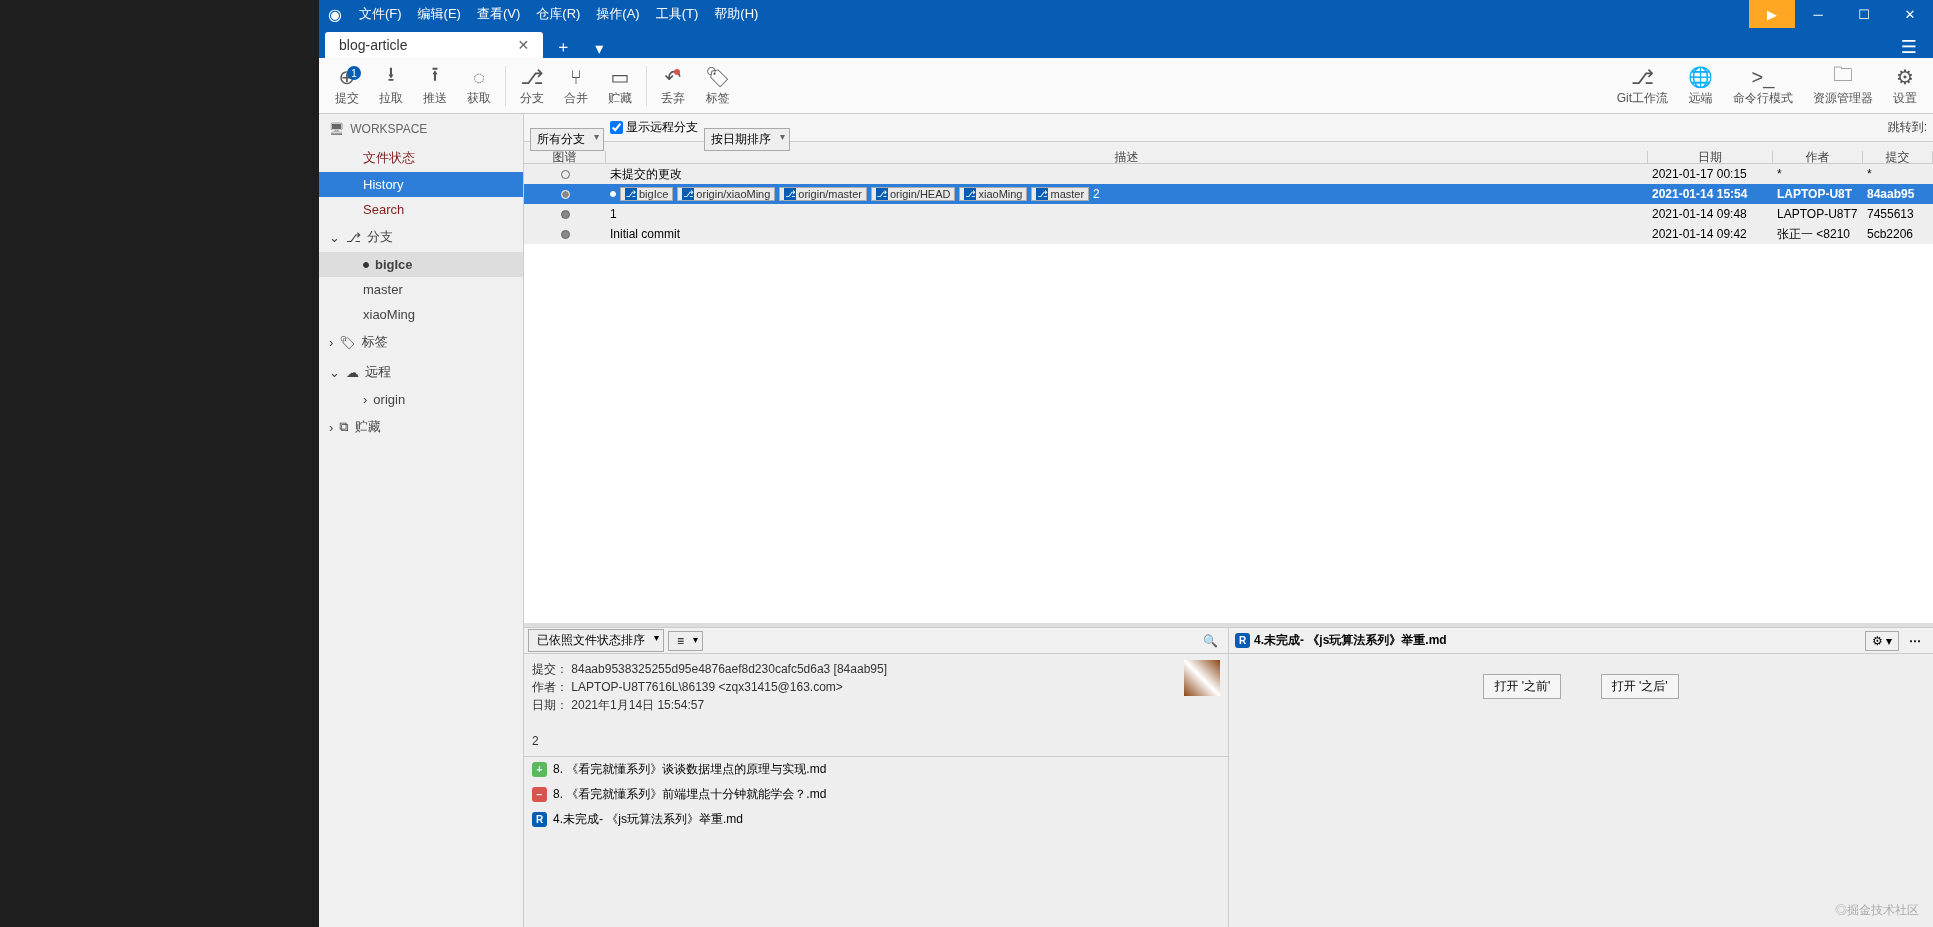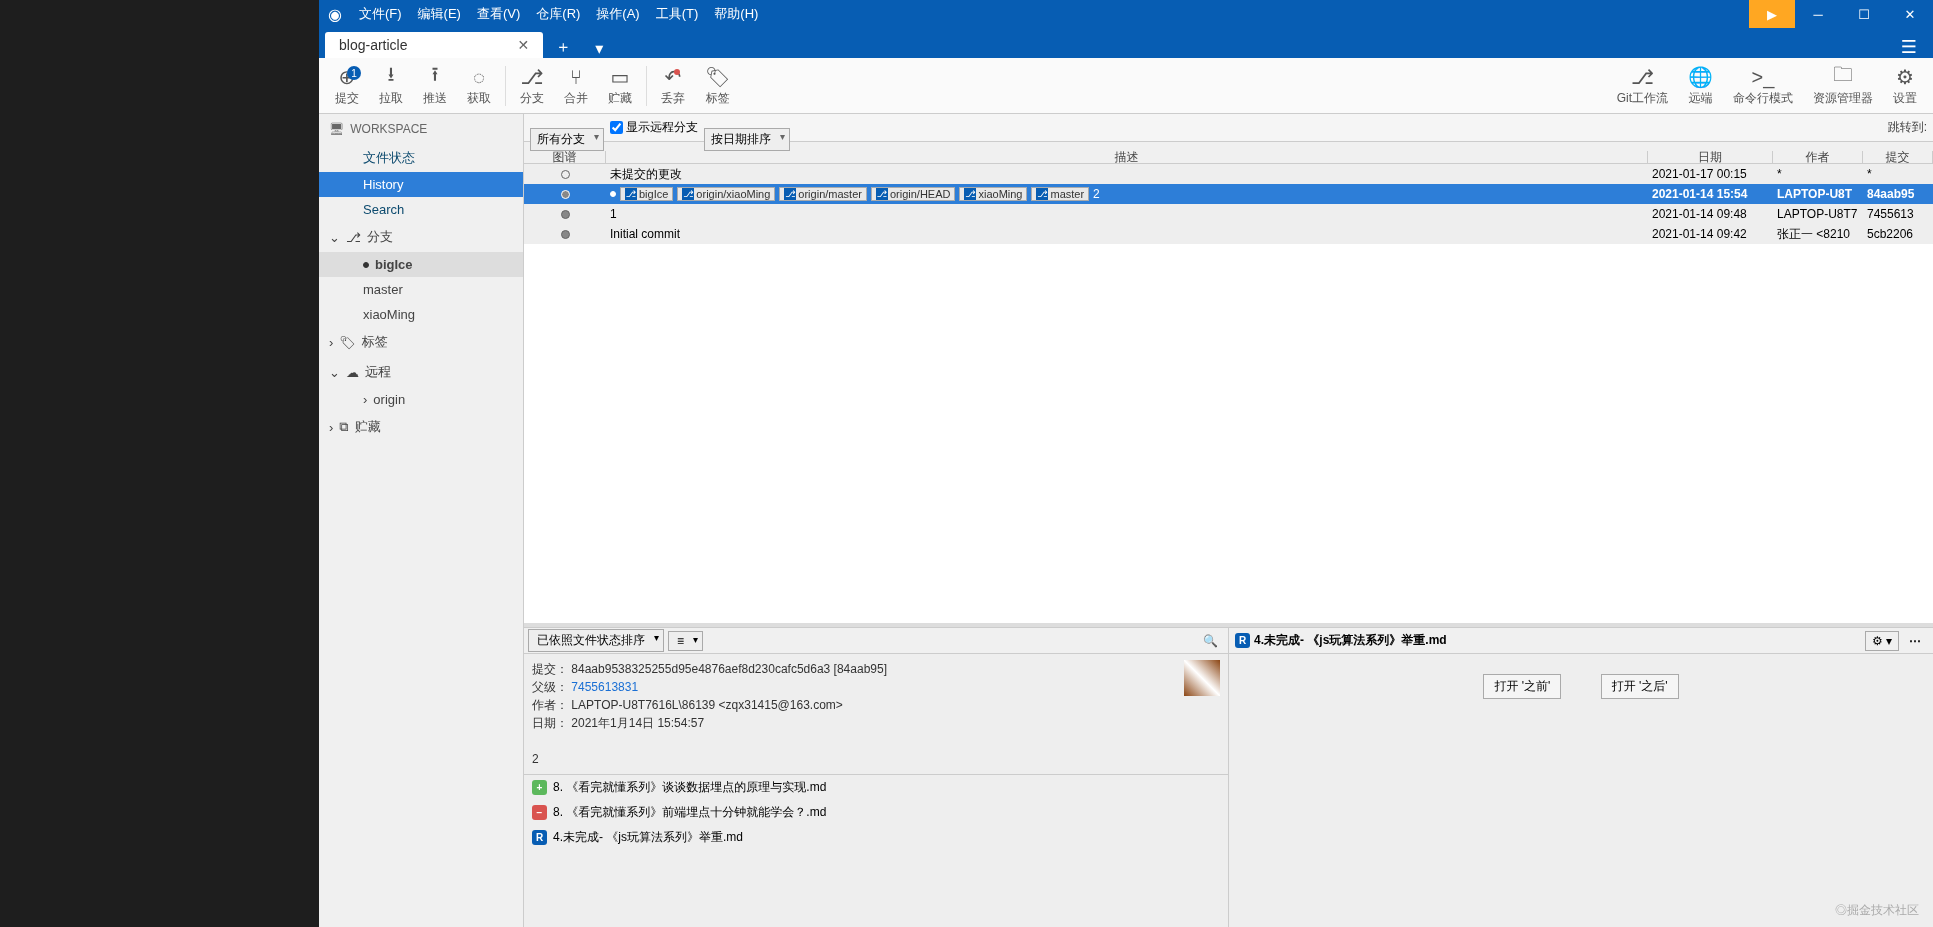--- a/index.html
+++ b/index.html
@@ -25,21 +25,21 @@
 .tool .ico { font-size: 20px; color: #555; height: 26px; display: flex; align-items: center; }
 .tool .badge { position: absolute; top: 2px; right: 8px; background: #075db3; color: #fff; border-radius: 50%; width: 14px; height: 14px; font-size: 10px; display: flex; align-items: center; justify-content: center; }
 .tool .reddot { position: absolute; top: 5px; right: 15px; width: 6px; height: 6px; background: #d9534f; border-radius: 50%; }
 .tsep { width: 1px; height: 40px; background: #ddd; margin: 0 4px; }
 .tspacer { flex: 1; }
 
 .body { flex: 1; display: flex; min-height: 0; }
 
 .left { width: 205px; background: #f0f0f0; border-right: 1px solid #ccc; display: flex; flex-direction: column; font-size: 13px; }
 .left .sect-h { padding: 8px 10px; color: #666; display: flex; align-items: center; gap: 6px; text-transform: uppercase; font-size: 12px; }
-.left .item { padding: 5px 10px 5px 44px; color: #0c4a6e; cursor: pointer; }
+.left .item { padding: 5px 10px 5px 44px; color: #7f1d1d; cursor: pointer; }
 .left .item.sel { background: #2d7ed8; color: #fff; }
 .left .grp { padding: 6px 10px; color: #444; display: flex; align-items: center; gap: 6px; cursor: pointer; }
 .left .branch-item { padding: 5px 10px 5px 44px; color: #444; cursor: pointer; display: flex; align-items: center; gap: 6px; }
 .left .branch-item.sel { background: #ddd; font-weight: bold; }
 .left .bullet { width: 6px; height: 6px; border-radius: 50%; border: 1.5px solid #666; display: inline-block; }
 .left .branch-item.sel .bullet { background: #333; border-color: #333; }
 
 .main { flex: 1; display: flex; flex-direction: column; min-width: 0; }
 .filterbar { height: 28px; background: #f5f5f5; border-bottom: 1px solid #ccc; display: flex; align-items: center; padding: 0 6px; gap: 6px; font-size: 12px; }
 .filterbar .dd { border: 1px solid #aaa; background: #eee; padding: 2px 18px 2px 6px; position: relative; cursor: pointer; margin-top: 24px; }
@@ -317,21 +317,20 @@
       <div class="details">
         <div class="dleft">
           <div class="dbar">
             <div class="dd">已依照文件状态排序</div>
             <div class="dd">≡</div>
             <div class="search">🔍</div>
           </div>
           <div class="meta">
             <div class="avatar"></div>
             <div><span>提交：</span> <span>84aab9538325255d95e4876aef8d230cafc5d6a3 [84aab95]</span></div>
-            <div><span>父级：</span> <span class="link">7455613831</span></div>
             <div><span>作者：</span> <span>LAPTOP-U8T7616L\86139 &lt;zqx31415@163.com&gt;</span></div>
             <div><span>日期：</span> <span>2021年1月14日 15:54:57</span></div>
             <br>
             <div>2</div>
           </div>
           <div class="files" id="files">
               <div class="frow">
                 <span class="fglyph add">+</span>
                 <span>8. 《看完就懂系列》谈谈数据埋点的原理与实现.md</span>
               </div>

